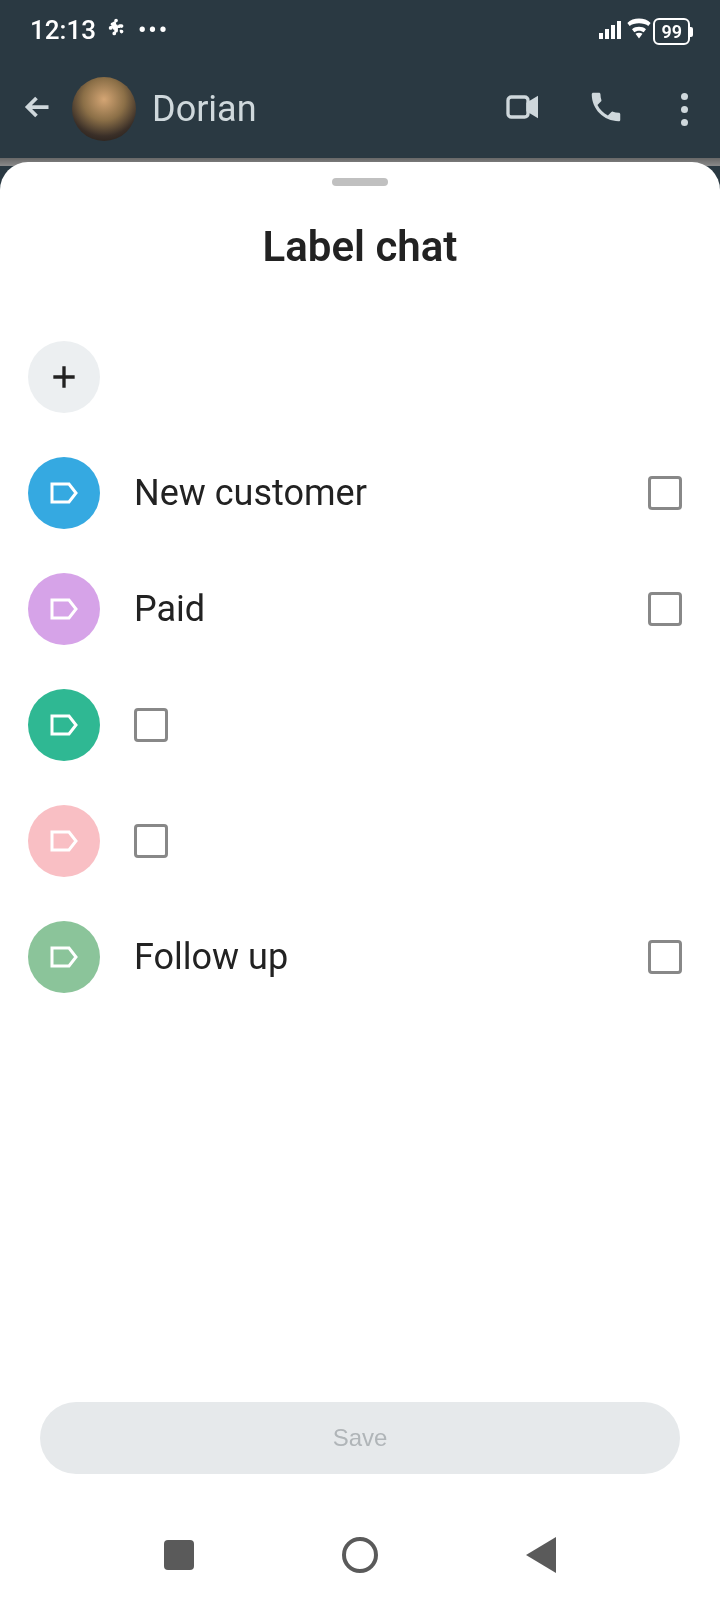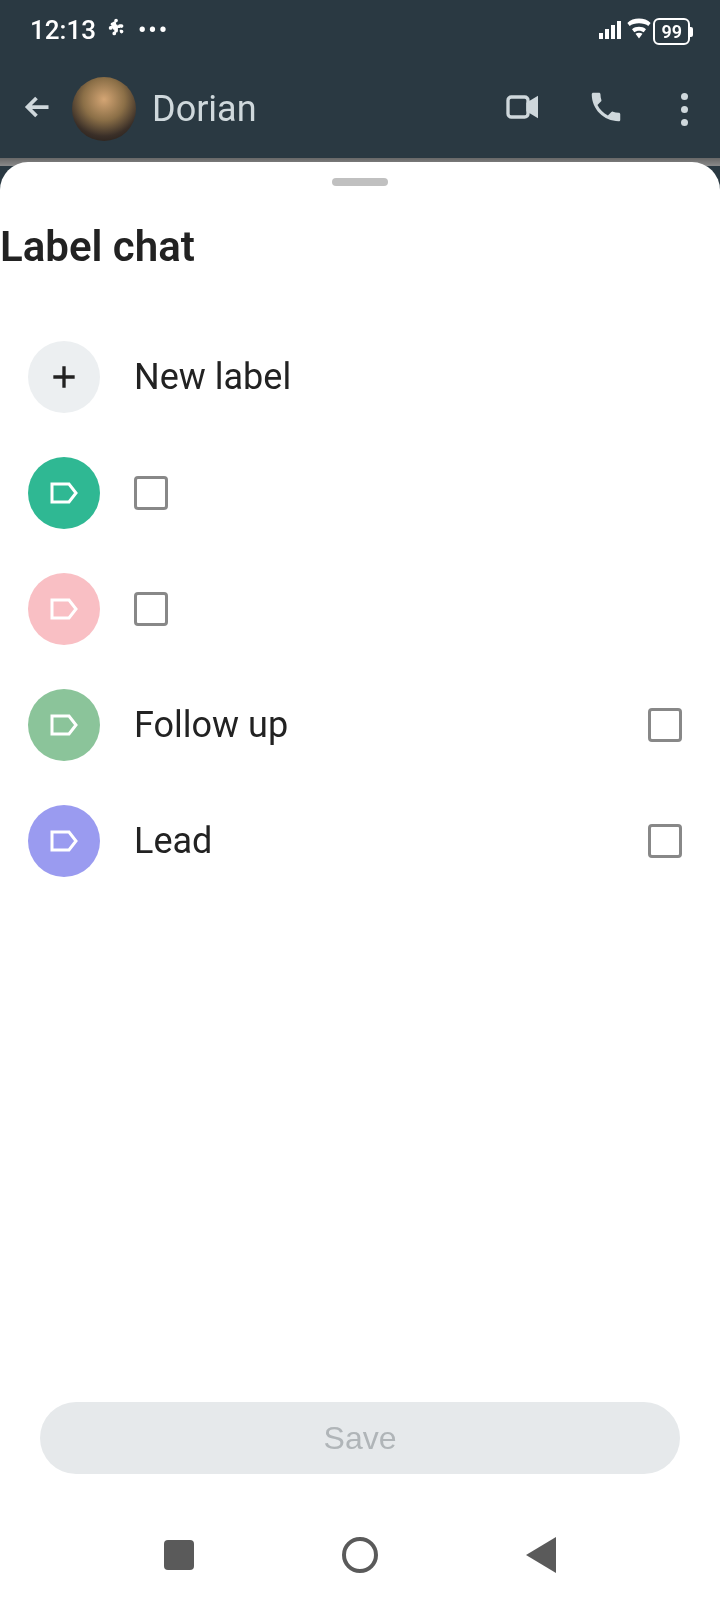--- a/index.html
+++ b/index.html
@@ -77,20 +77,21 @@
     position: relative;
   }
   .drag-handle {
     width: 56px;
     height: 8px;
     background: #c0c0c0;
     border-radius: 4px;
     margin: 16px auto 0;
   }
   .sheet-title {
+    text-align: center;
     font-size: 42px;
     font-weight: 600;
     color: #222;
     margin: 36px 0 48px;
   }
 
   .label-list {
     flex: 1;
     overflow-y: auto;
     padding: 0 28px;
@@ -127,21 +128,21 @@
     flex-shrink: 0;
     margin-right: 10px;
   }
 
   .save-row { padding: 26px 40px 36px; }
   .save-btn {
     width: 100%;
     height: 72px;
     background: #e6e9eb;
     color: #b0b5b8;
-    font-size: 32px;
+    font-size: 24px;
     font-weight: 500;
     border: none;
     border-radius: 36px;
   }
 
   .nav-bar {
     height: 90px;
     background: #fff;
     display: flex;
     align-items: center;
@@ -221,25 +222,42 @@
   <div class="sheet-title">Label chat</div>
 
   <div class="label-list">
 
     <div class="label-row">
       <div class="label-icon-circle plus-circle">
         <svg class="plus-svg" width="32" height="32" viewBox="0 0 24 24" fill="none" stroke-width="2.5">
             <path d="M12 4v16M4 12h16"></path>
           </svg>
       </div>
-      <div class="label-name">New label</div>
     </div>
 
     <div id="labels-container">
         <div class="label-row">
+          <div class="label-icon-circle" style="background:#35a9e1">
+            <svg class="tag-svg" width="30" height="24" viewBox="0 0 30 24">
+              <path d="M3 3 H20 L27 12 L20 21 H3 Z"></path>
+            </svg>
+          </div>
+          <div class="label-name">New customer</div>
+          <div class="checkbox"></div>
+        </div>
+        <div class="label-row">
+          <div class="label-icon-circle" style="background:#d6a3e8">
+            <svg class="tag-svg" width="30" height="24" viewBox="0 0 30 24">
+              <path d="M3 3 H20 L27 12 L20 21 H3 Z"></path>
+            </svg>
+          </div>
+          <div class="label-name">Paid</div>
+          <div class="checkbox"></div>
+        </div>
+        <div class="label-row">
           <div class="label-icon-circle" style="background:#2fb893">
             <svg class="tag-svg" width="30" height="24" viewBox="0 0 30 24">
               <path d="M3 3 H20 L27 12 L20 21 H3 Z"></path>
             </svg>
           </div>
           <div class="checkbox"></div>
         </div>
         <div class="label-row">
           <div class="label-icon-circle" style="background:#f9bfc4">
             <svg class="tag-svg" width="30" height="24" viewBox="0 0 30 24">
@@ -248,29 +266,20 @@
           </div>
           <div class="checkbox"></div>
         </div>
         <div class="label-row">
           <div class="label-icon-circle" style="background:#8bc49a">
             <svg class="tag-svg" width="30" height="24" viewBox="0 0 30 24">
               <path d="M3 3 H20 L27 12 L20 21 H3 Z"></path>
             </svg>
           </div>
           <div class="label-name">Follow up</div>
-          <div class="checkbox"></div>
-        </div>
-        <div class="label-row">
-          <div class="label-icon-circle" style="background:#9a9bf0">
-            <svg class="tag-svg" width="30" height="24" viewBox="0 0 30 24">
-              <path d="M3 3 H20 L27 12 L20 21 H3 Z"></path>
-            </svg>
-          </div>
-          <div class="label-name">Lead</div>
           <div class="checkbox"></div>
         </div>
       </div>
 
   </div>
 
   <div class="save-row">
     <button class="save-btn">Save</button>
   </div>
 </div>

